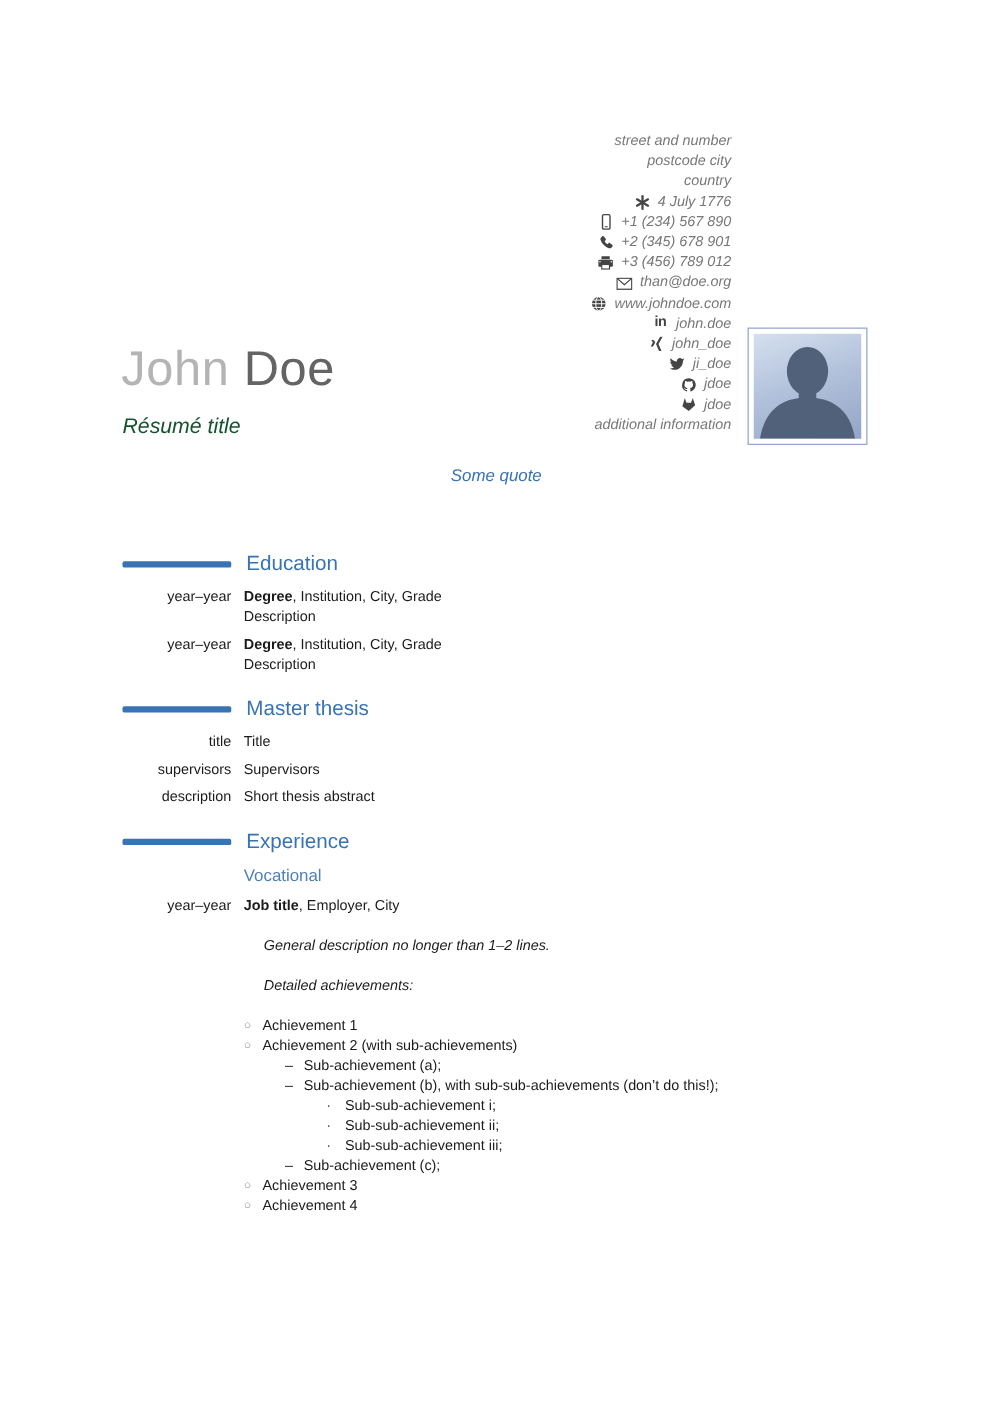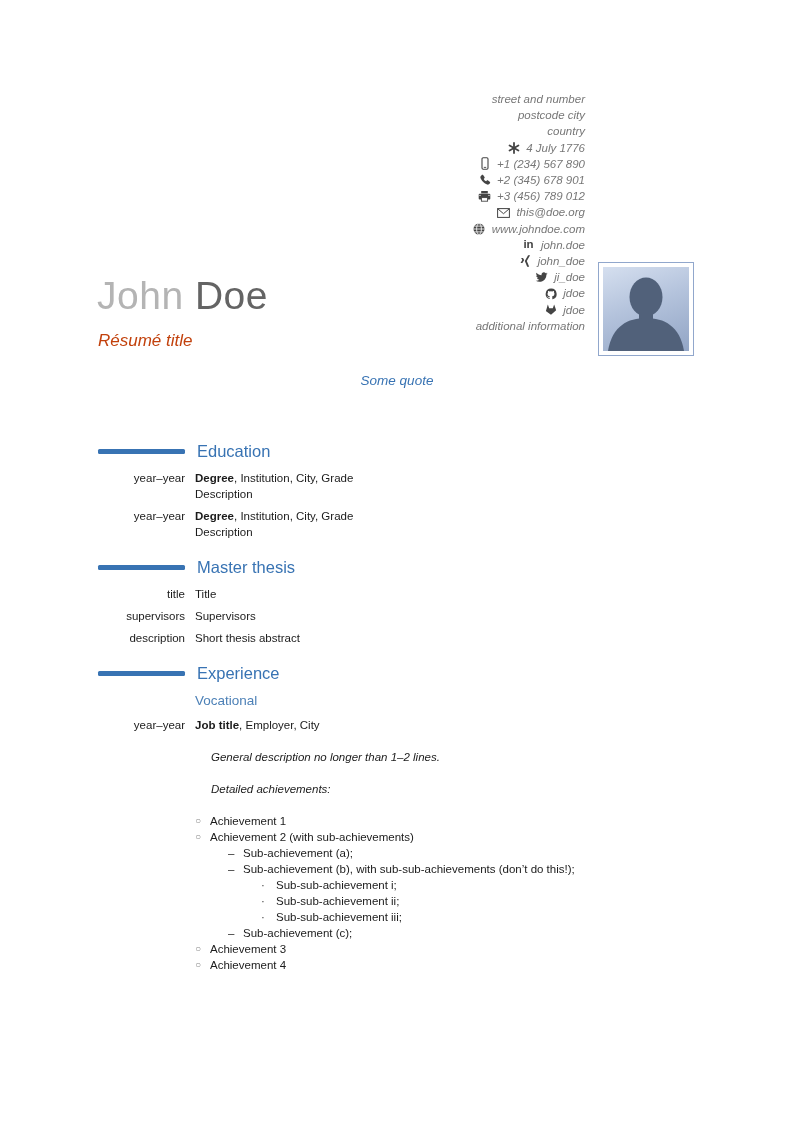--- a/index.html
+++ b/index.html
@@ -2,21 +2,21 @@
 <html><head>
 <meta charset="utf-8">
 <style>
   html,body{margin:0;padding:0;background:#ffffff;}
   .page{
     position:relative;width:794px;height:1123px;background:#ffffff;
     font-family:"Liberation Sans",sans-serif;color:#1b1b1b;overflow:hidden;
   }
   
   .contact{
-    position:absolute;top:91px;right:209px;text-align:left;
+    position:absolute;top:105px;right:209px;text-align:left;
     font-size:11.5px;line-height:16.2px;color:#777;font-style:italic;
   }
   .contact-line{display:flex;justify-content:flex-end;align-items:center;gap:5px;white-space:nowrap;}
   .contact .cicon{font-style:normal;color:#444;display:inline-flex;width:15px;height:13px;
     justify-content:center;align-items:center;flex:0 0 auto;}
   .contact .cicon svg{display:block;}
   .li-mark{font-weight:700;font-style:normal;font-size:11.5px;color:#444;letter-spacing:-0.3px;line-height:1;}
   
   .photo-frame{
     position:absolute;left:598px;top:262px;width:86px;height:84px;
@@ -24,21 +24,21 @@
   }
   .photo-inner{
     width:100%;height:100%;position:relative;overflow:hidden;
     background:linear-gradient(160deg,#d5dfef 0%,#b4c3dc 45%,#92a5c5 100%);
   }
   .photo-inner svg{position:absolute;left:0;top:0;width:100%;height:100%;}
   
   .name{position:absolute;left:97px;top:276px;font-size:39px;line-height:1;letter-spacing:0.5px;font-weight:400;}
   .name-first{color:#b4b4b4;}
   .name-last{color:#646464;}
-  .resume-title{position:absolute;left:98px;top:331px;font-style:italic;font-size:17px;color:#c2410c;}
+  .resume-title{position:absolute;left:98px;top:331px;font-style:italic;font-size:17px;color:#14532d;}
   .quote{position:absolute;left:0;right:0;top:373px;text-align:center;font-style:italic;
     font-size:13.5px;color:#3873b3;}
   
   .rbody{position:absolute;left:98px;top:441px;width:606px;font-size:11.5px;line-height:16px;}
   .section{margin-bottom:17px;}
   .sec-head{display:grid;grid-template-columns:87px 1fr;column-gap:10px;align-items:center;margin-bottom:9px;gap:12px;}
   .sec-bar{height:5px;background:#3873b3;border-radius:1.5px;}
   .sec-title{font-size:16.5px;color:#3873b3;line-height:20px;}
   .row{display:grid;grid-template-columns:87px 1fr;column-gap:10px;margin-bottom:6px;}
   .row-label{text-align:right;color:#1b1b1b;}
@@ -114,21 +114,21 @@
         </span>
         <span>+3 (456) 789 012</span>
       </div>
       <div class="contact-line">
         <span class="cicon">
           <svg width="13" height="10" viewBox="0 0 13 10">
             <rect x="0.6" y="0.6" width="11.8" height="8.8" fill="none" stroke="#444" stroke-width="1"></rect>
             <path d="M0.9 0.9 L6.5 5.7 L12.1 0.9" fill="none" stroke="#444" stroke-width="1"></path>
           </svg>
         </span>
-        <span>this@doe.org</span>
+        <span>than@doe.org</span>
       </div>
       <div class="contact-line">
         <span class="cicon">
           <svg width="12" height="12" viewBox="0 0 12 12">
             <circle cx="6" cy="6" r="5.5" fill="#444"></circle>
             <g stroke="#fff" stroke-width="0.8" fill="none">
               <ellipse cx="6" cy="6" rx="2.4" ry="5.5"></ellipse>
               <line x1="0.5" y1="6" x2="11.5" y2="6"></line>
               <line x1="1.2" y1="3.1" x2="10.8" y2="3.1"></line>
               <line x1="1.2" y1="8.9" x2="10.8" y2="8.9"></line>

